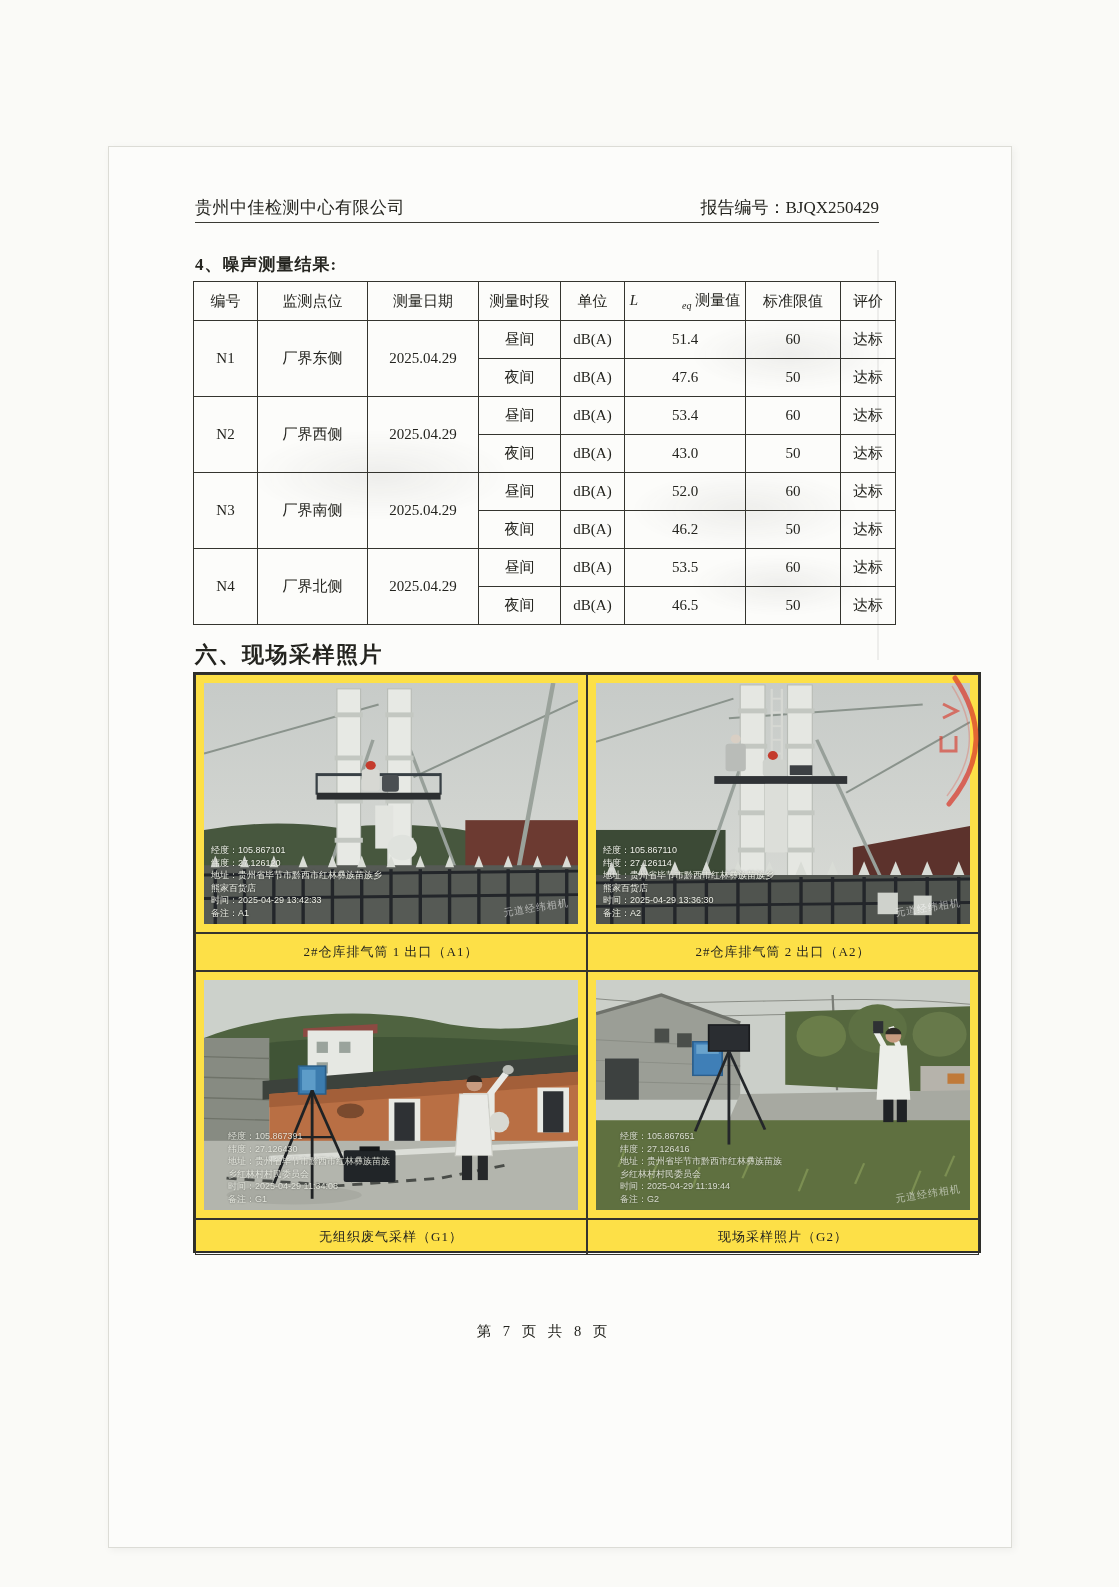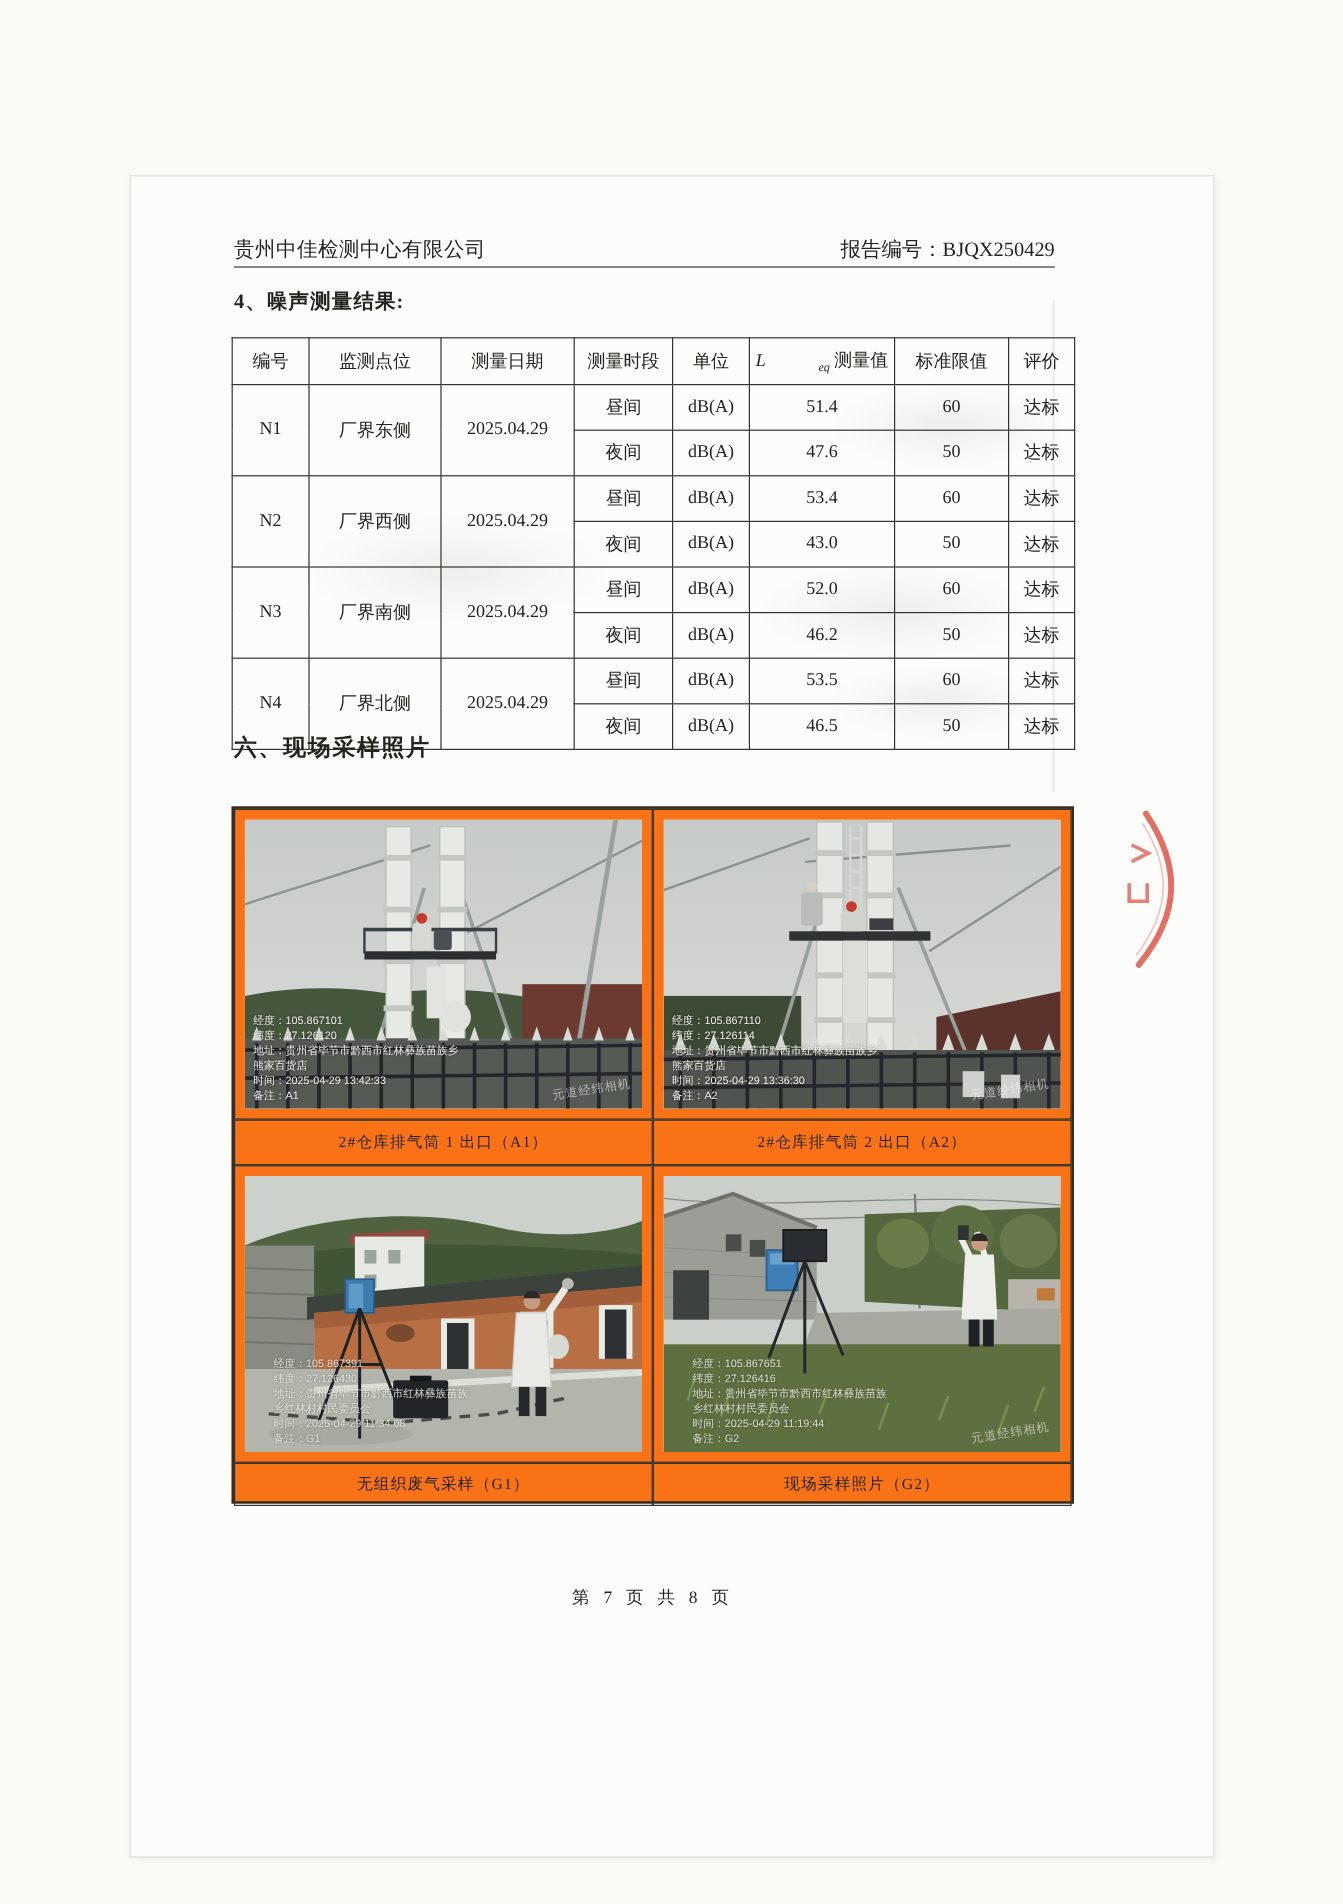--- a/index.html
+++ b/index.html
@@ -12,37 +12,37 @@
   .smudge{position:absolute;background:radial-gradient(ellipse at center,rgba(60,60,55,.07),rgba(60,60,55,0) 70%);
           filter:blur(2px);pointer-events:none;}
   .ghost-line{position:absolute;width:2px;background:rgba(70,70,65,.08);pointer-events:none;}
 
   
   .doc-header{position:absolute;left:195px;top:196px;width:684px;height:26px;
               border-bottom:1.6px solid #3a3a34;font-size:17px;}
   .doc-header .company{position:absolute;left:0;bottom:3px;letter-spacing:.5px;}
   .doc-header .report-no{position:absolute;right:0;bottom:3px;}
 
-  .sec-title-1{position:absolute;left:195px;top:240px;font-size:17px;font-weight:bold;letter-spacing:1px;}
-  .sec-title-2{position:absolute;left:195px;top:610px;font-size:19px;font-weight:bold;letter-spacing:1.5px;text-align:center;}
+  .sec-title-1{position:absolute;left:195px;top:253px;font-size:17px;font-weight:bold;letter-spacing:1px;}
+  .sec-title-2{position:absolute;left:195px;top:640px;font-size:22px;font-weight:bold;letter-spacing:1.5px;text-align:center;}
 
   
   table.noise{position:absolute;left:193px;top:281px;width:702px;border-collapse:collapse;table-layout:fixed;
               font-size:15px;}
   table.noise th,table.noise td{border:1.4px solid #34342e;text-align:center;vertical-align:middle;
               font-weight:normal;padding:0;overflow:hidden;}
   table.noise tr.head th{height:38px;}
   table.noise tr.sub td{height:37px;}
   .leq-l{font-style:italic;font-family:"Liberation Serif",serif;}
   .leq-sub{font-style:italic;font-size:10px;vertical-align:-4px;padding-left:44px;}
 
   
-  .photo-grid{position:absolute;left:193px;top:672px;width:702px;height:581px;
+  .photo-grid{position:absolute;left:193px;top:672px;width:788px;height:581px;
               display:grid;grid-template-columns:1fr 1fr;grid-template-rows:259px 38px 248px 36px;
-              border:2px solid #2e2e29;box-sizing:border-box;background:#f97316;}
+              border:2px solid #2e2e29;box-sizing:border-box;background:#fde047;}
   .photo-grid>div{border:1.2px solid #34342e;box-sizing:border-box;}
   .photo-cell{padding:8px;}
   .photo-frame{position:relative;width:100%;height:100%;background:#c9cdc7;overflow:hidden;}
   .photo-frame svg{position:absolute;left:0;top:0;width:100%;height:100%;}
   .caption-cell{display:flex;align-items:center;justify-content:center;font-size:13px;letter-spacing:1px;}
 
   .overlay{position:absolute;left:7px;bottom:5px;z-index:5;
            font-family:"Liberation Sans","DejaVu Sans",sans-serif;font-size:9px;line-height:12.5px;
            color:#eef0e7;text-shadow:0 0 2px rgba(20,20,20,.55);white-space:nowrap;}
   .overlay.blurry{filter:blur(.4px);opacity:.85;margin-left:17px;}

